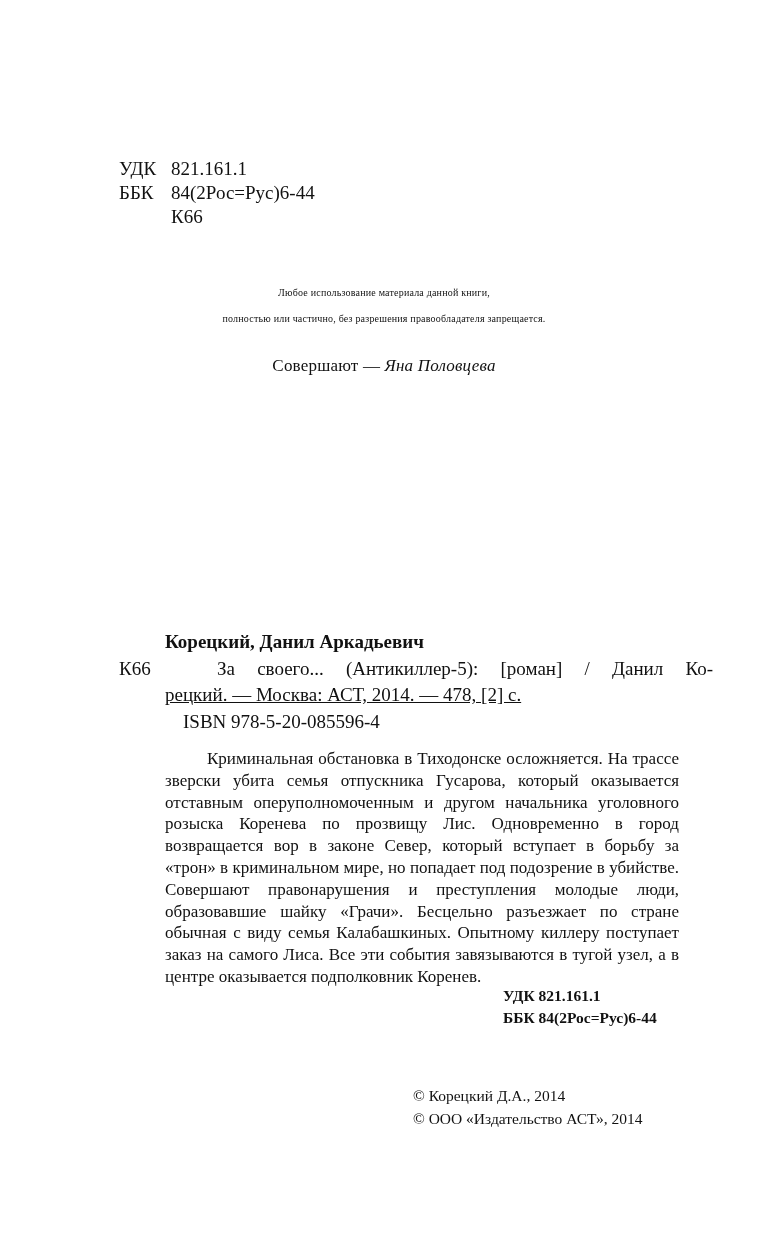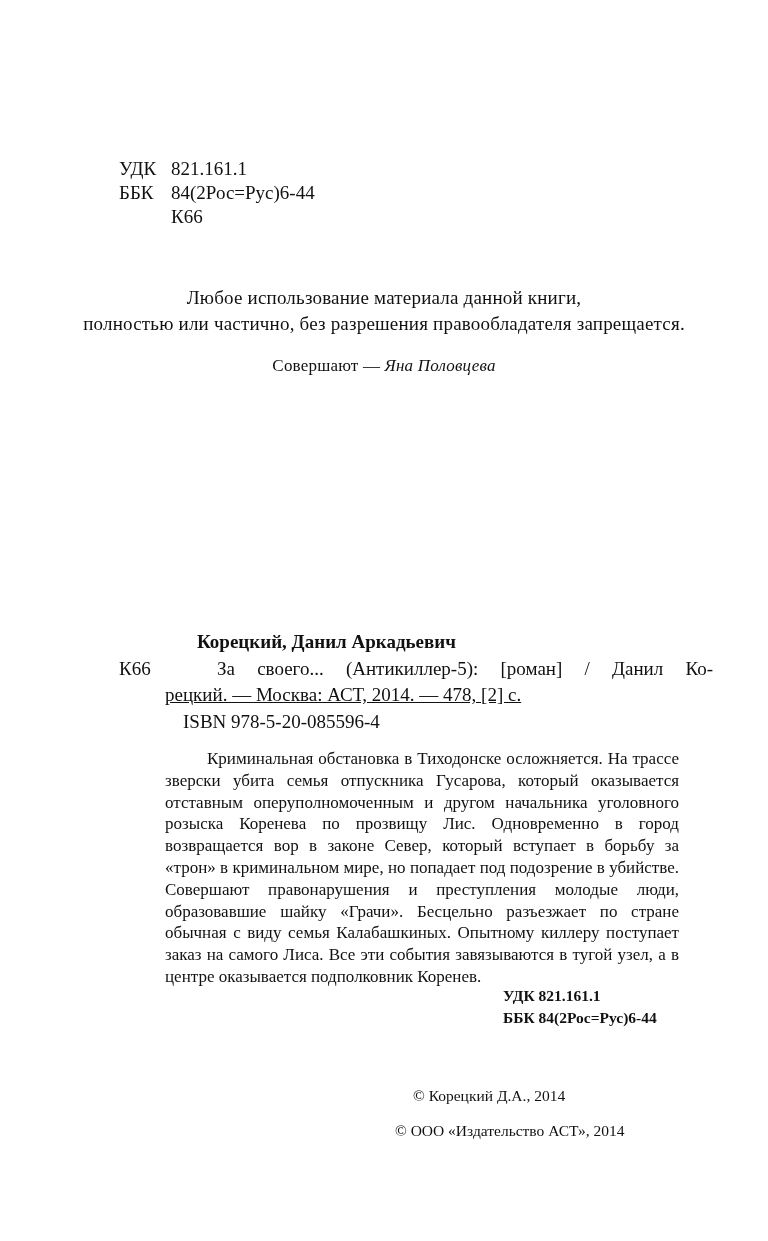--- a/index.html
+++ b/index.html
@@ -3,25 +3,25 @@
   <meta charset="utf-8">
   <style>
     html, body { margin: 0; padding: 0; background: #ffffff; }
     body {
       width: 768px; height: 1241px; position: relative; overflow: hidden;
       font-family: "Liberation Serif", "DejaVu Serif", serif; color: #111111;
     }
     .abs { position: absolute; }
     .top-code { font-size: 19px; line-height: 24px; }
     .top-code .lbl { display: inline-block; width: 52px; }
-    .center-line { left: 0; width: 768px; text-align: center; font-size: 19px; letter-spacing: 0.2px; }
+    .center-line { left: 0; width: 768px; text-align: center; font-size: 10px; letter-spacing: 0.2px; }
     .design { font-size: 17px; }
     .design i { font-style: italic; margin-top: 33px; }
     .biblio { font-size: 19px; line-height: 26px; }
-    .bold { font-weight: bold; margin-left: 32px; }
+    .bold { font-weight: bold; }
     .annotation {
       left: 165px; width: 514px; font-size: 17px; line-height: 21.8px;
       text-align: justify; text-indent: 42px;
     }
     .small-code { font-size: 15.5px; font-weight: bold; line-height: 22px; }
     .copy { font-size: 15.5px; line-height: 22px; }
   </style>
 </head>
 <body>
 
@@ -52,15 +52,15 @@
   <div class="abs biblio" style="left:183px; top:656px; width:496px; text-align:justify; text-align-last:justify;margin-left:34px;">За своего... (Антикиллер-5): [роман] / Данил Ко-</div>
   <div class="abs biblio" style="left:165px; top:682px;text-decoration:underline;">рецкий. — Москва: АСТ, 2014. — 478, [2] с.</div>
   <div class="abs biblio" style="left:183px; top:709px;">ISBN 978-5-20-085596-4</div>
 
   <div class="abs annotation" style="top:748px;">Криминальная обстановка в Тиходонске осложняется. На трассе зверски убита семья отпускника Гусарова, который оказывается отставным оперуполномоченным и другом начальника уголовного розыска Коренева по прозвищу Лис. Одновременно в город возвращается вор в законе Север, который вступает в борьбу за «трон» в криминальном мире, но попадает под подозрение в убийстве. Совершают правонарушения и преступления молодые люди, образовавшие шайку «Грачи». Бесцельно разъезжает по стране обычная с виду семья Калабашкиных. Опытному киллеру поступает заказ на самого Лиса. Все эти события завязываются в тугой узел, а в центре оказывается подполковник Коренев.</div>
 
   <div class="abs small-code" style="left:503px; top:985px;">УДК 821.161.1</div>
   <div class="abs small-code" style="left:503px; top:1007px;">ББК 84(2Рос=Рус)6-44</div>
 
   <div class="abs copy" style="left:413px; top:1085px;">© Корецкий Д.А., 2014</div>
-  <div class="abs copy" style="left:395px; top:1108px;margin-top:12px;">© ООО «Издательство АСТ», 2014</div>
+  <div class="abs copy" style="left:413px; top:1108px;">© ООО «Издательство АСТ», 2014</div>
 
 </div>
 
 </body></html>

